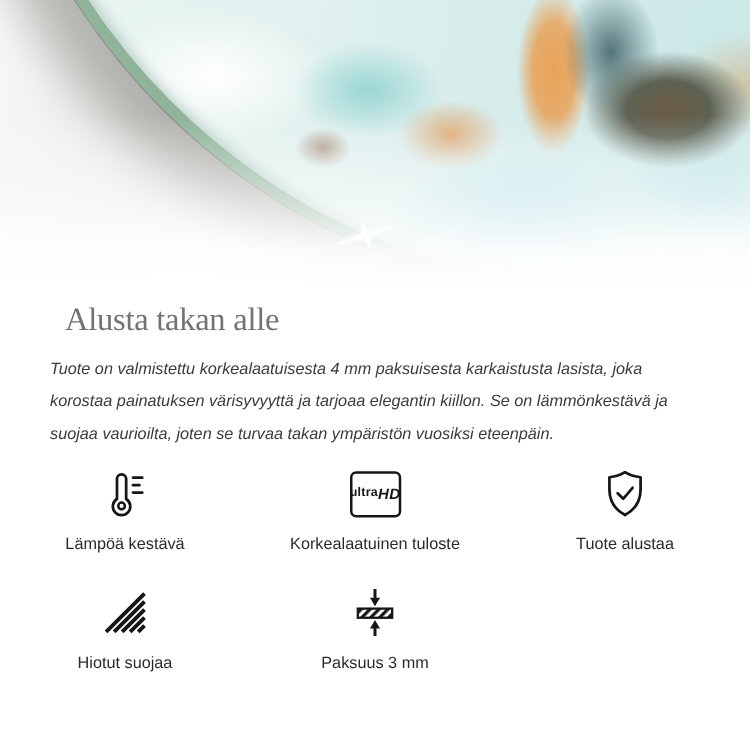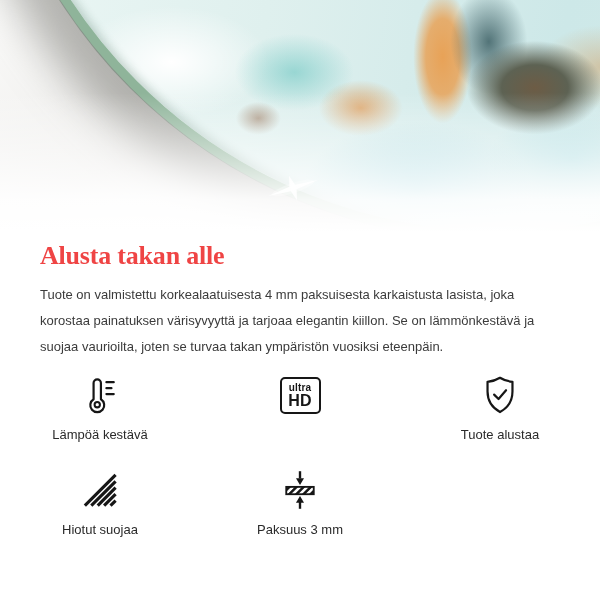--- a/index.html
+++ b/index.html
@@ -25,36 +25,36 @@
           radial-gradient(120px 70px at 57% 93%, rgba(170,220,225,.8) 0%, rgba(170,220,225,0) 70%),
           radial-gradient(90px 60px at 60% 84%, rgba(210,160,100,.5) 0%, rgba(210,160,100,0) 70%),
           linear-gradient(100deg,#f2faf8 0%,#dff0ee 35%,#cde8e8 60%,#d8eeec 100%);}
   .hero-fade{position:absolute;left:0;top:0;width:100%;height:100%;pointer-events:none;
         background:linear-gradient(to bottom, rgba(255,255,255,0) 40%, rgba(255,255,255,.5) 66%,
                    rgba(255,255,255,.92) 86%, #ffffff 100%);}
   .sparkle{position:absolute;left:263px;top:158px;width:60px;height:60px;}
 
   
   .content{padding:8px 40px 0;}
-  h1{font-family:"Liberation Serif","DejaVu Serif",serif;font-weight:700;color:#ef4444;
-     font-size:26px;line-height:32px;letter-spacing:-.2px;margin:0 0 10px;}
+  h1{font-family:"Liberation Serif","DejaVu Serif",serif;font-weight:400;color:#737373;
+     font-size:26px;line-height:32px;letter-spacing:-.2px;margin:0 12px 10px;}
   h1 span{display:block;}
-  .lead{margin:0;font-size:13px;line-height:26px;color:#3b3b3b;max-width:523px;}
+  .lead{margin:0;font-size:13px;line-height:26px;color:#3b3b3b;max-width:523px;font-style:italic;}
 
   
   .features{margin-top:12px;display:grid;grid-template-columns:repeat(3,1fr);row-gap:24px;width:600px;}
   .feature{display:flex;flex-direction:column;align-items:center;}
   .icon-wrap{height:46px;display:flex;align-items:center;justify-content:center;}
   .flabel{margin-top:9px;font-size:13px;line-height:16px;color:#2a2a2a;text-align:left;}
   svg.icon{display:block;}
   .hd-box{width:37px;height:33px;border:2.5px solid #161616;border-radius:5px;
-          display:flex;flex-direction:column;align-items:center;justify-content:center;
+          display:flex;flex-direction:row;align-items:center;justify-content:center;
           color:#161616;font-weight:700;}
   .hd-top{font-size:10px;line-height:10px;letter-spacing:.2px;}
-  .hd-bottom{font-size:16px;line-height:15px;letter-spacing:.3px;}
+  .hd-bottom{font-size:12px;line-height:15px;letter-spacing:.3px;font-style:italic;}
 </style>
 </head>
 <body>
 
 <div class="hero">
   <div class="disc" aria-label="Round tempered glass fireplace floor plate with teal, white and copper marble ink artwork, photographed at an angle with a light reflection on the polished green glass edge"></div>
   <svg class="sparkle" width="60" height="60" viewBox="0 0 60 60">
     <g transform="translate(30,30) rotate(-18)" fill="#ffffff">
       <ellipse cx="0" cy="0" rx="22" ry="5" opacity="0.35"></ellipse>
       <path d="M-26 0 L-3 -2.4 L0 -13 L3 -2.4 L26 0 L3 2.4 L0 13 L-3 2.4 Z" opacity="0.95"></path>
@@ -86,20 +86,21 @@
     <div class="flabel">Lämpöä kestävä</div>
   </div>
 
   <div class="feature">
     <div class="icon-wrap">
       <div class="hd-box">
         <span class="hd-top">ultra</span>
         <span class="hd-bottom">HD</span>
       </div>
     </div>
+    <div class="flabel">Korkealaatuinen tuloste</div>
   </div>
 
   <div class="feature">
     <div class="icon-wrap">
       <svg class="icon" width="44" height="44" viewBox="0 0 48 48" fill="none" stroke="#161616" stroke-width="2.4">
         <path d="M24 5.2 C27.8 7.6 32.7 9.1 37.6 9.6 V20.3 C37.6 30.8 32.3 38.1 24 42.6
                  C15.7 38.1 10.4 30.8 10.4 20.3 V9.6 C15.3 9.1 20.2 7.6 24 5.2 Z" stroke-linejoin="round"></path>
         <path d="M17.6 23.6 L22.4 28.4 L30.6 18.8" stroke-linecap="round" stroke-linejoin="round"></path>
       </svg>
     </div>

